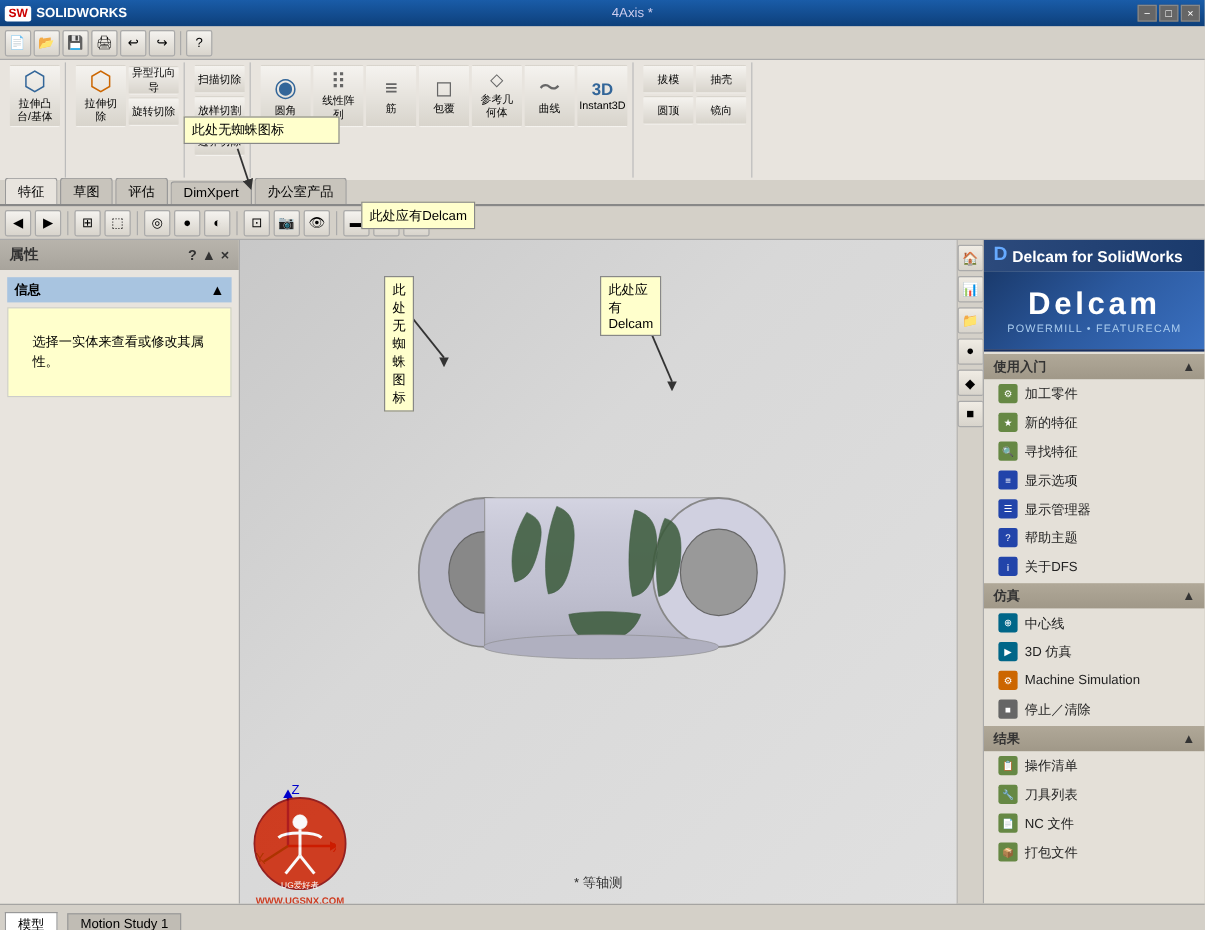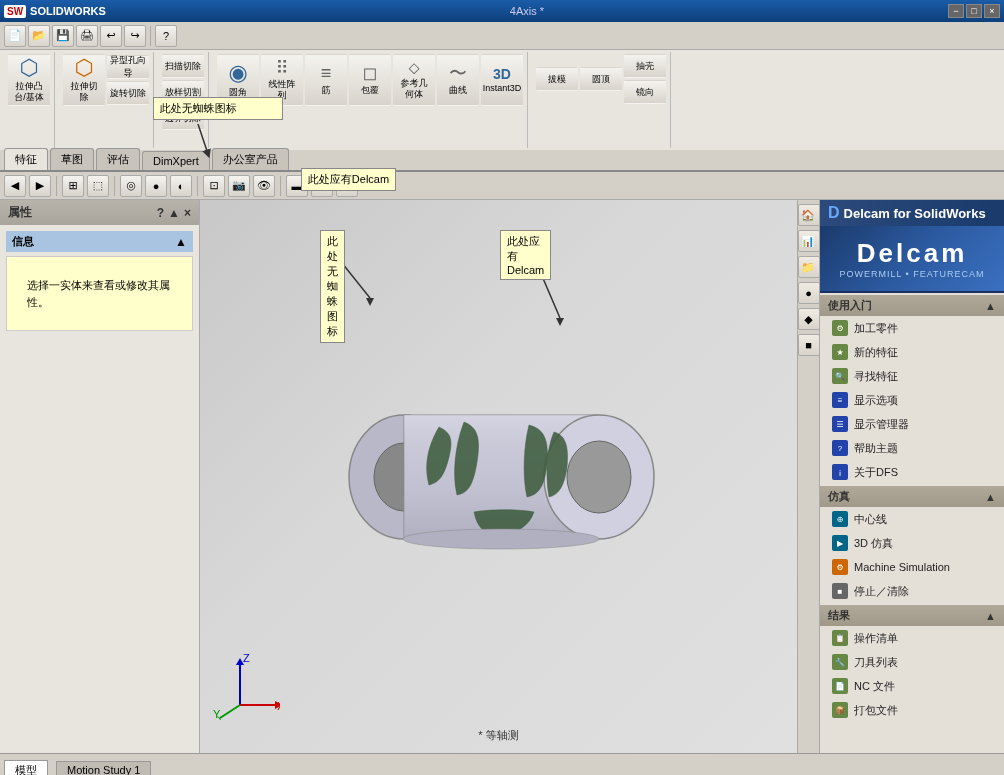--- a/index.html
+++ b/index.html
@@ -495,21 +495,21 @@
       </div>
       <div class="rb-btn">
         <div class="icon" style="font-size:14px; color:#336699; font-weight:bold;">3D</div>
         <span style="font-size:9px;">Instant3D</span>
       </div>
     </div>
   </div>
 
   <div class="ribbon-group">
     <div class="ribbon-row">
-      <div style="display:flex;flex-direction:row;gap:2px;">
+      <div style="display:flex;flex-direction:column;gap:2px;">
         <div class="rb-btn-small">
             <span style="font-size:9px;">拔模</span>
           </div>
         <div class="rb-btn-small">
             <span style="font-size:9px;">圆顶</span>
           </div>
       </div>
       <div style="display:flex;flex-direction:column;gap:2px;">
         <div class="rb-btn-small">
             <span style="font-size:9px;">抽壳</span>
@@ -660,20 +660,38 @@
         <line x1="30" y1="55" x2="10" y2="68" stroke="#009900" stroke-width="2"></line>
         <polygon points="6,65 12,72 10,68" fill="#009900"></polygon>
         <text x="3" y="68" font-size="11" fill="#009900">Y</text>
       </svg>
     </div>
 
     <div id="view-label">
       <span>* 等轴测</span>
     </div>
 
+    <div id="watermark">
+      <svg width="80" height="80">
+
+        <circle cx="40" cy="40" r="38" fill="#cc2200" stroke="#880000" stroke-width="1.5"></circle>
+
+        <circle cx="40" cy="22" r="6" fill="white" stroke="white" stroke-width="0.5"></circle>
+
+        <line x1="40" y1="28" x2="40" y2="50" stroke="white" stroke-width="2.5"></line>
+
+        <path d="M22,35 C28,30 52,30 58,35" stroke="white" stroke-width="2.5" fill="none"></path>
+
+        <line x1="40" y1="50" x2="28" y2="65" stroke="white" stroke-width="2.5"></line>
+        <line x1="40" y1="50" x2="52" y2="65" stroke="white" stroke-width="2.5"></line>
+
+        <text x="40" y="77" font-size="7" fill="white" text-anchor="middle" font-family="Arial">UG爱好者</text>
+      </svg>
+      <div style="text-align:center; font-size:8px; color:#cc2200; font-weight:bold;">WWW.UGSNX.COM</div>
+    </div>
   </div>
 
   <div id="right-side-container" style="display:flex; flex-direction:column; width:207px;">
 
     <div style="display:flex; flex:1; overflow:hidden;">
 
       <div id="right-panel-nav">
         <div class="nav-btn">🏠</div>
         <div class="nav-btn">📊</div>
         <div class="nav-btn">📁</div>

